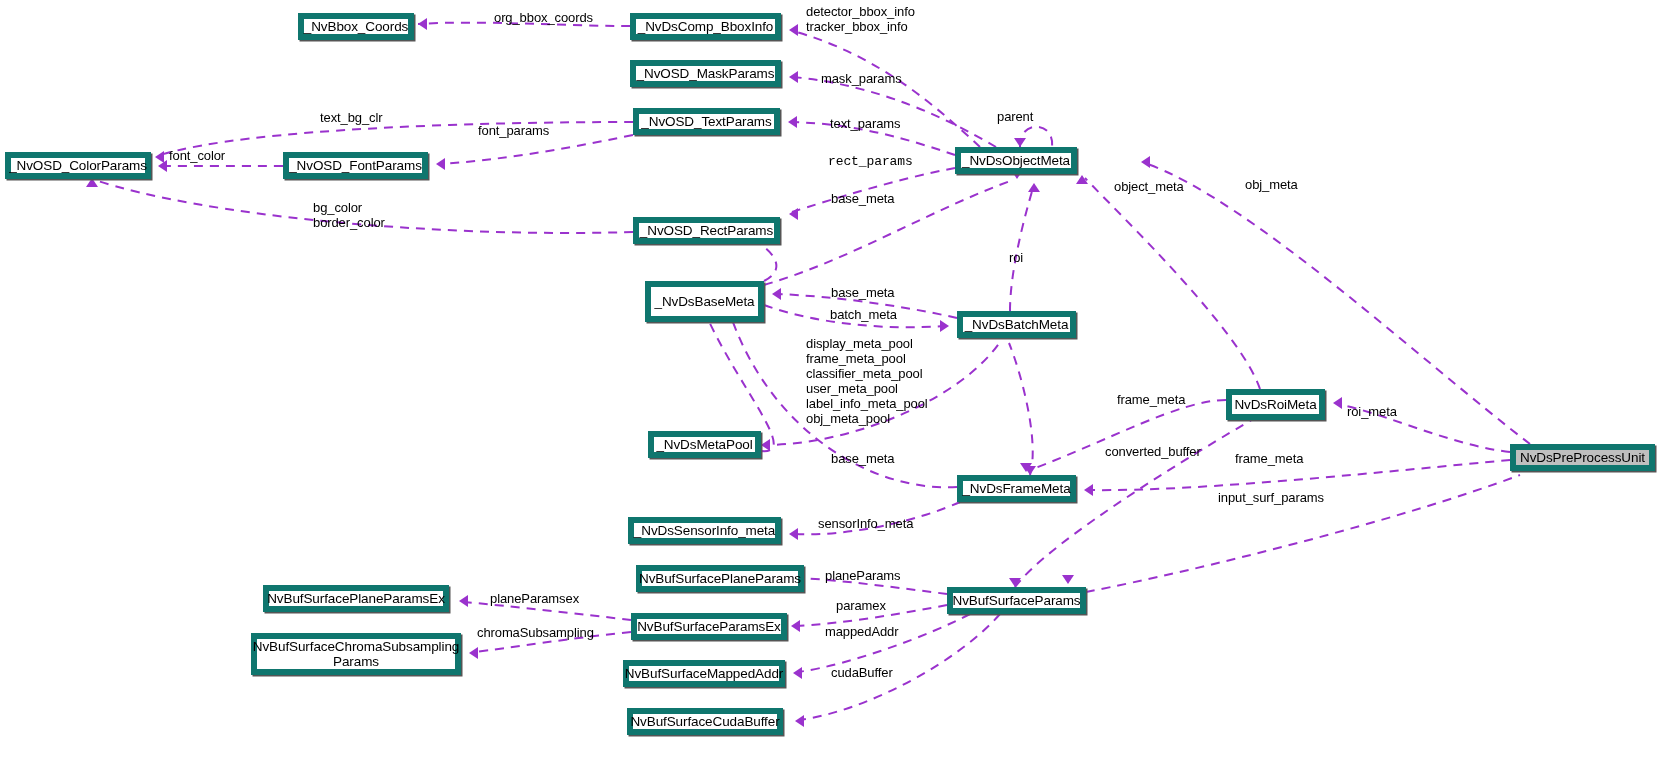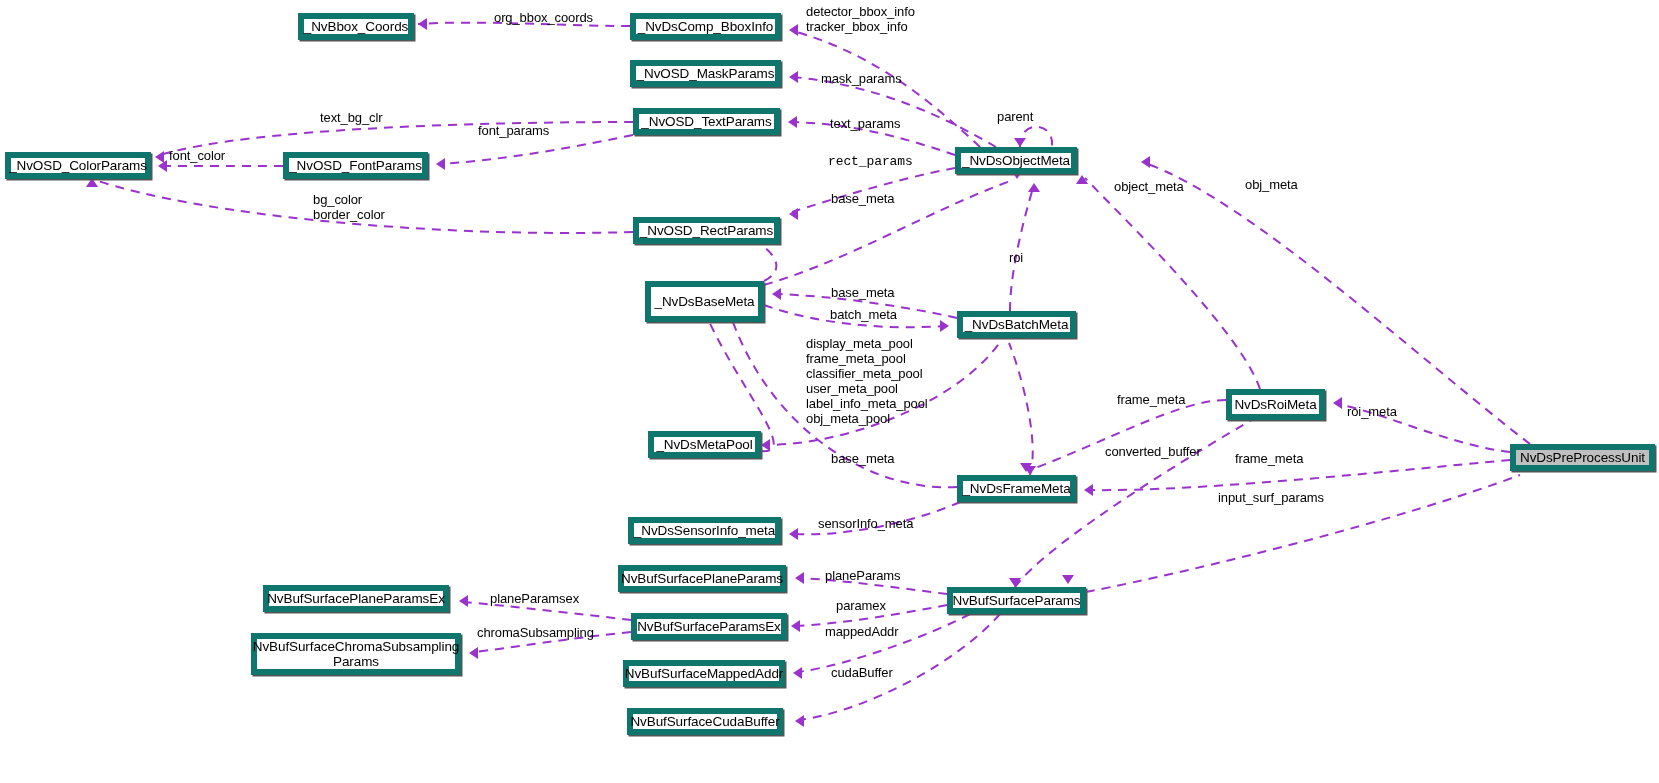--- a/index.html
+++ b/index.html
@@ -143,21 +143,21 @@
       <div class="node" style="left: 283px; top: 152px; width: 145px; height: 27px;">_NvOSD_FontParams</div>
       <div class="node" style="left: 955px; top: 147px; width: 122px; height: 27px;">_NvDsObjectMeta</div>
       <div class="node" style="left: 633px; top: 217px; width: 147px; height: 27px;">_NvOSD_RectParams</div>
       <div class="node" style="left: 645px; top: 281px; width: 119px; height: 41px;">_NvDsBaseMeta</div>
       <div class="node" style="left: 957px; top: 311px; width: 119px; height: 27px;">_NvDsBatchMeta</div>
       <div class="node" style="left: 648px; top: 431px; width: 113px; height: 27px;">_NvDsMetaPool</div>
       <div class="node" style="left: 1226px; top: 389px; width: 99px; height: 31px;">NvDsRoiMeta</div>
       <div class="node" style="left: 957px; top: 475px; width: 119px; height: 27px;">_NvDsFrameMeta</div>
       <div class="node current" style="left: 1510px; top: 444px; width: 145px; height: 27px;">NvDsPreProcessUnit</div>
       <div class="node" style="left: 628px; top: 517px; width: 153px; height: 27px;">_NvDsSensorInfo_meta</div>
-      <div class="node" style="left: 618px; top: 565px; width: 168px; height: 27px;">NvBufSurfacePlaneParams</div>
+      <div class="node" style="left: 636px; top: 565px; width: 168px; height: 27px;">NvBufSurfacePlaneParams</div>
       <div class="node" style="left: 263px; top: 585px; width: 186px; height: 27px;">NvBufSurfacePlaneParamsEx</div>
       <div class="node" style="left: 947px; top: 587px; width: 139px; height: 27px;">NvBufSurfaceParams</div>
       <div class="node" style="left: 631px; top: 613px; width: 156px; height: 27px;">NvBufSurfaceParamsEx</div>
       <div class="node" style="left: 251px; top: 633px; width: 210px; height: 42px;">NvBufSurfaceChromaSubsampling
 Params</div>
       <div class="node" style="left: 623px; top: 660px; width: 162px; height: 27px;">NvBufSurfaceMappedAddr</div>
       <div class="node" style="left: 627px; top: 708px; width: 156px; height: 27px;">NvBufSurfaceCudaBuffer</div>
     </div>
   <div id="labels-layer">
       <div class="edge-label" style="left: 494px; top: 10px; width: 110px;">org_bbox_coords</div>
@@ -165,21 +165,21 @@
 tracker_bbox_info</div>
       <div class="edge-label" style="left: 821px; top: 71px; width: 92px;">mask_params</div>
       <div class="edge-label" style="left: 320px; top: 110px; width: 80px;">text_bg_clr</div>
       <div class="edge-label" style="left: 478px; top: 123px; width: 86px;">font_params</div>
       <div class="edge-label" style="left: 830px; top: 116px; width: 84px;">text_params</div>
       <div class="edge-label" style="left: 997px; top: 109px; width: 47px;">parent</div>
       <div class="edge-label" style="left: 169px; top: 148px; width: 76px;">font_color</div>
       <div class="edge-label" style="left: 828px; top: 154px; width: 86px; font-family: Liberation Mono, monospace;">rect_params</div>
       <div class="edge-label" style="left: 1114px; top: 179px; width: 85px;">object_meta</div>
       <div class="edge-label" style="left: 1245px; top: 177px; width: 67px;">obj_meta</div>
-      <div class="edge-label" style="left: 313px; top: 192px; width: 90px;">bg_color
+      <div class="edge-label" style="left: 313px; top: 200px; width: 90px;">bg_color
 border_color</div>
       <div class="edge-label" style="left: 831px; top: 191px; width: 75px;">base_meta</div>
       <div class="edge-label" style="left: 1009px; top: 250px; width: 24px;">roi</div>
       <div class="edge-label" style="left: 831px; top: 285px; width: 75px;">base_meta</div>
       <div class="edge-label" style="left: 830px; top: 307px; width: 80px;">batch_meta</div>
       <div class="edge-label" style="left: 806px; top: 336px; width: 130px;">display_meta_pool
 frame_meta_pool
 classifier_meta_pool
 user_meta_pool
 label_info_meta_pool

